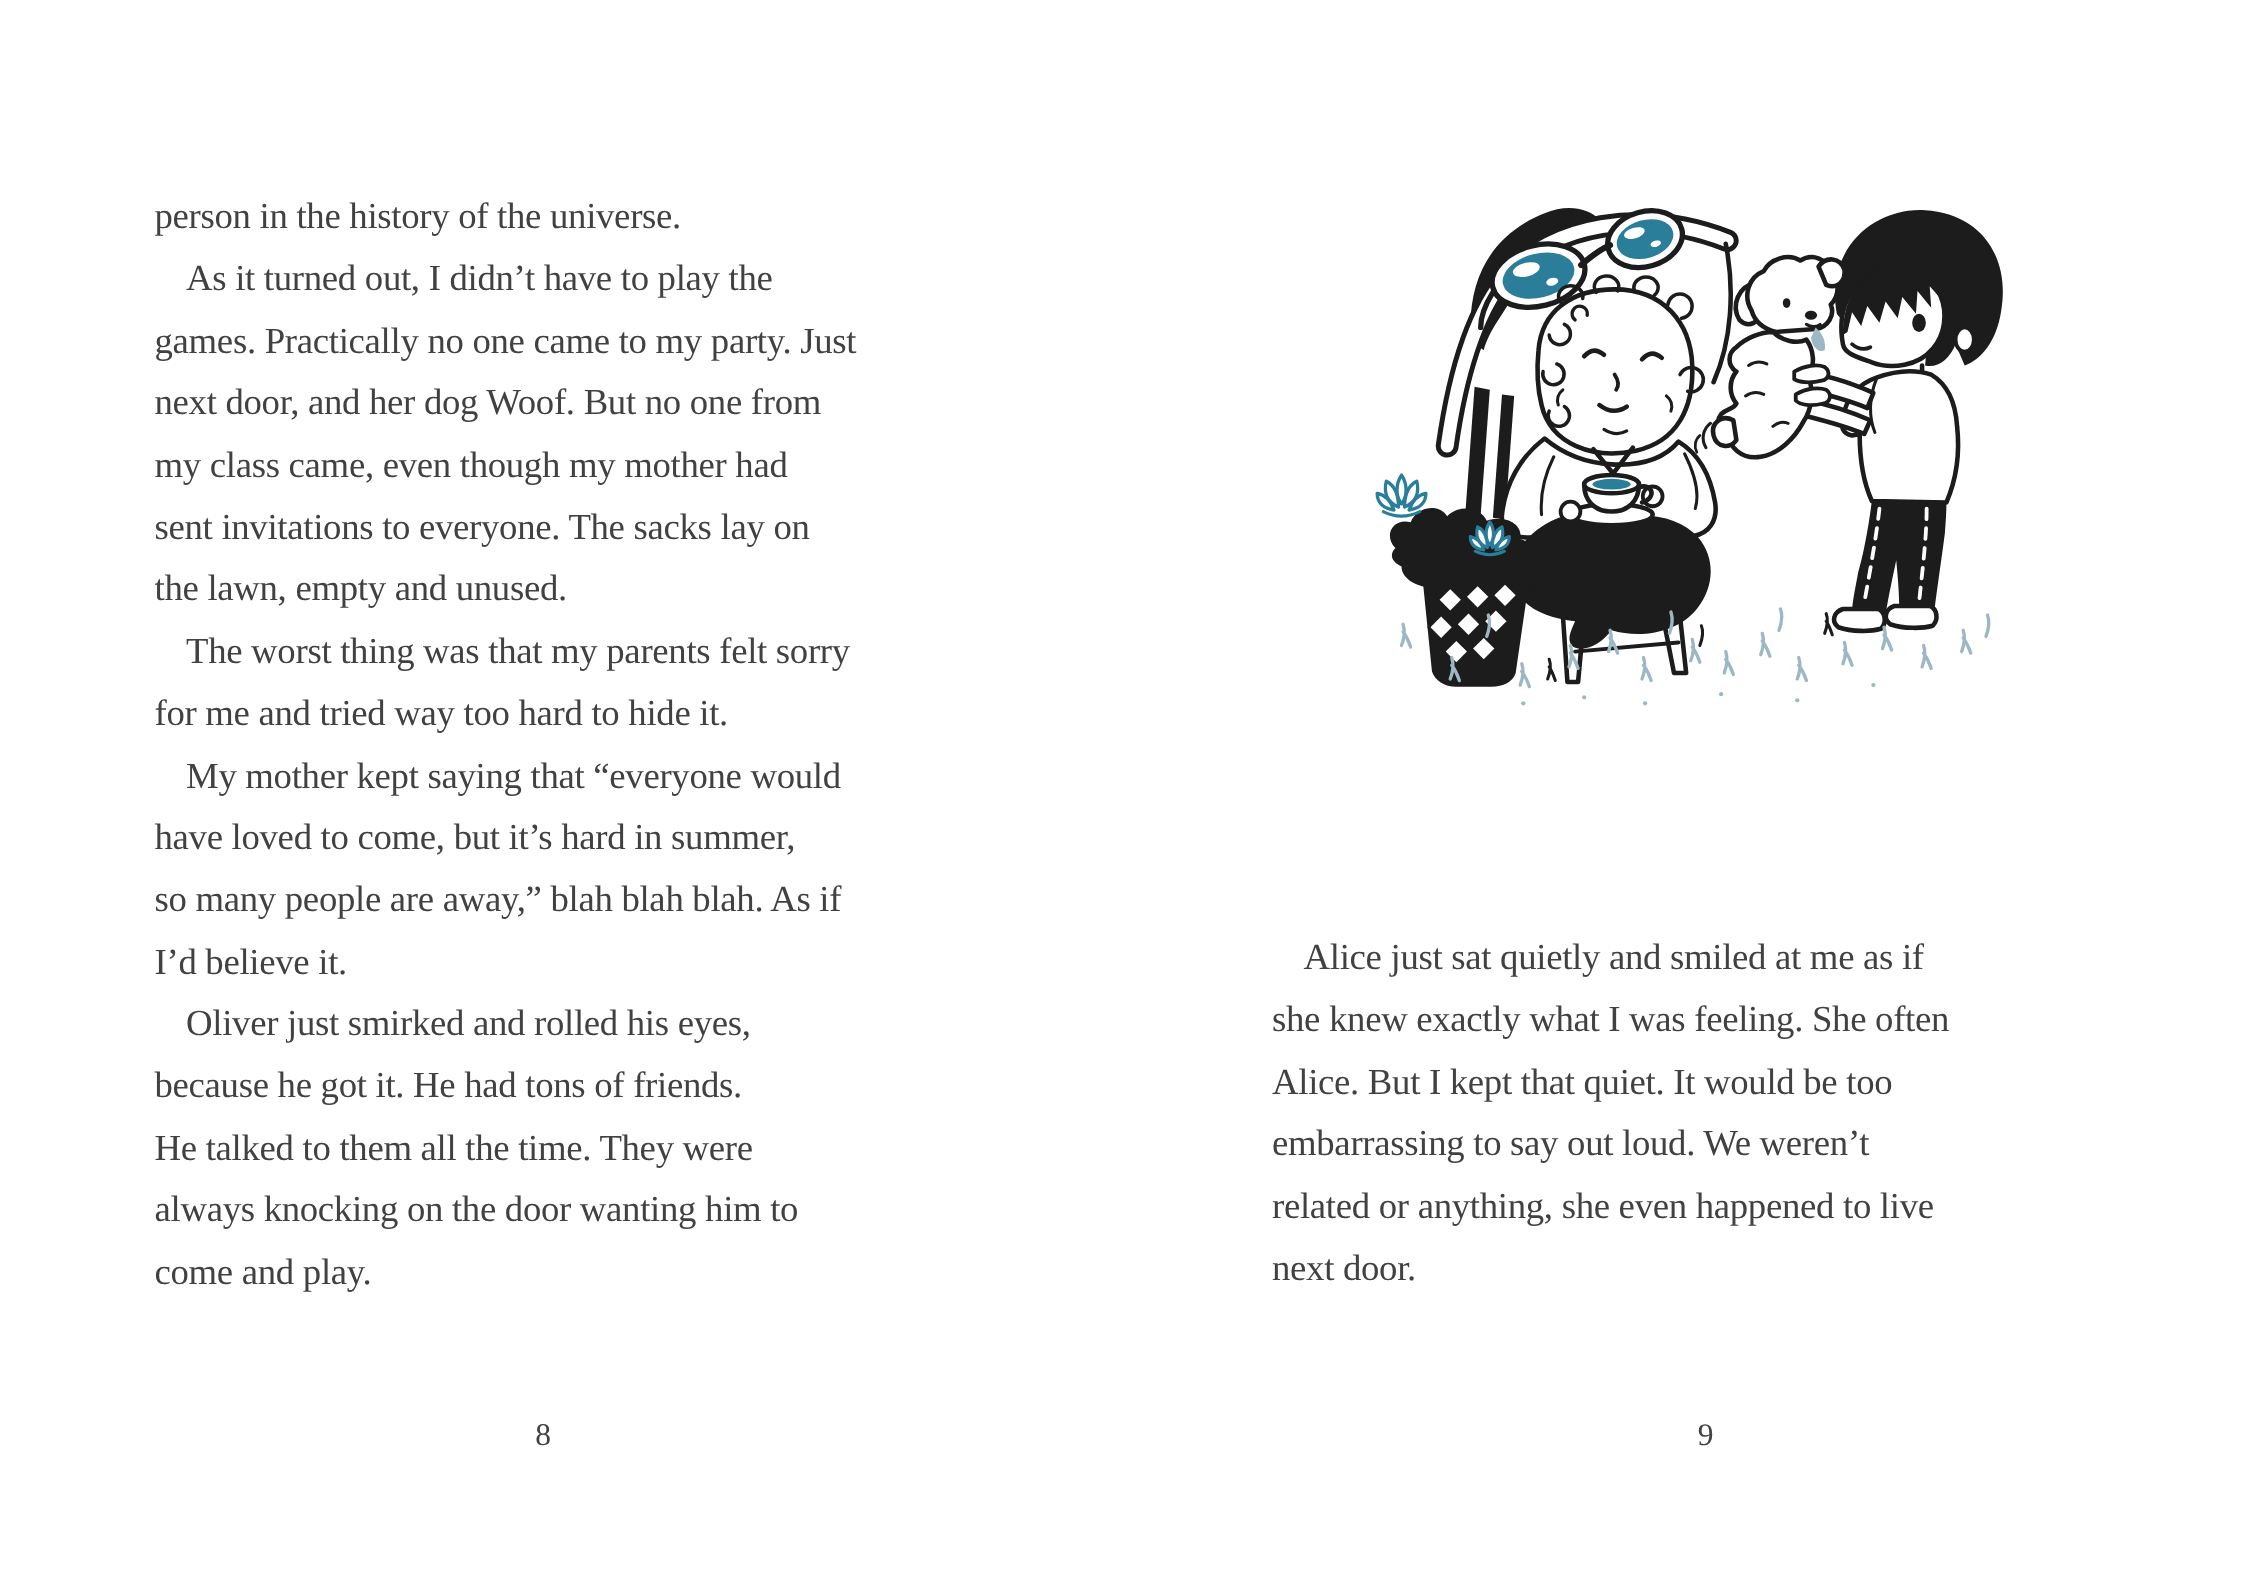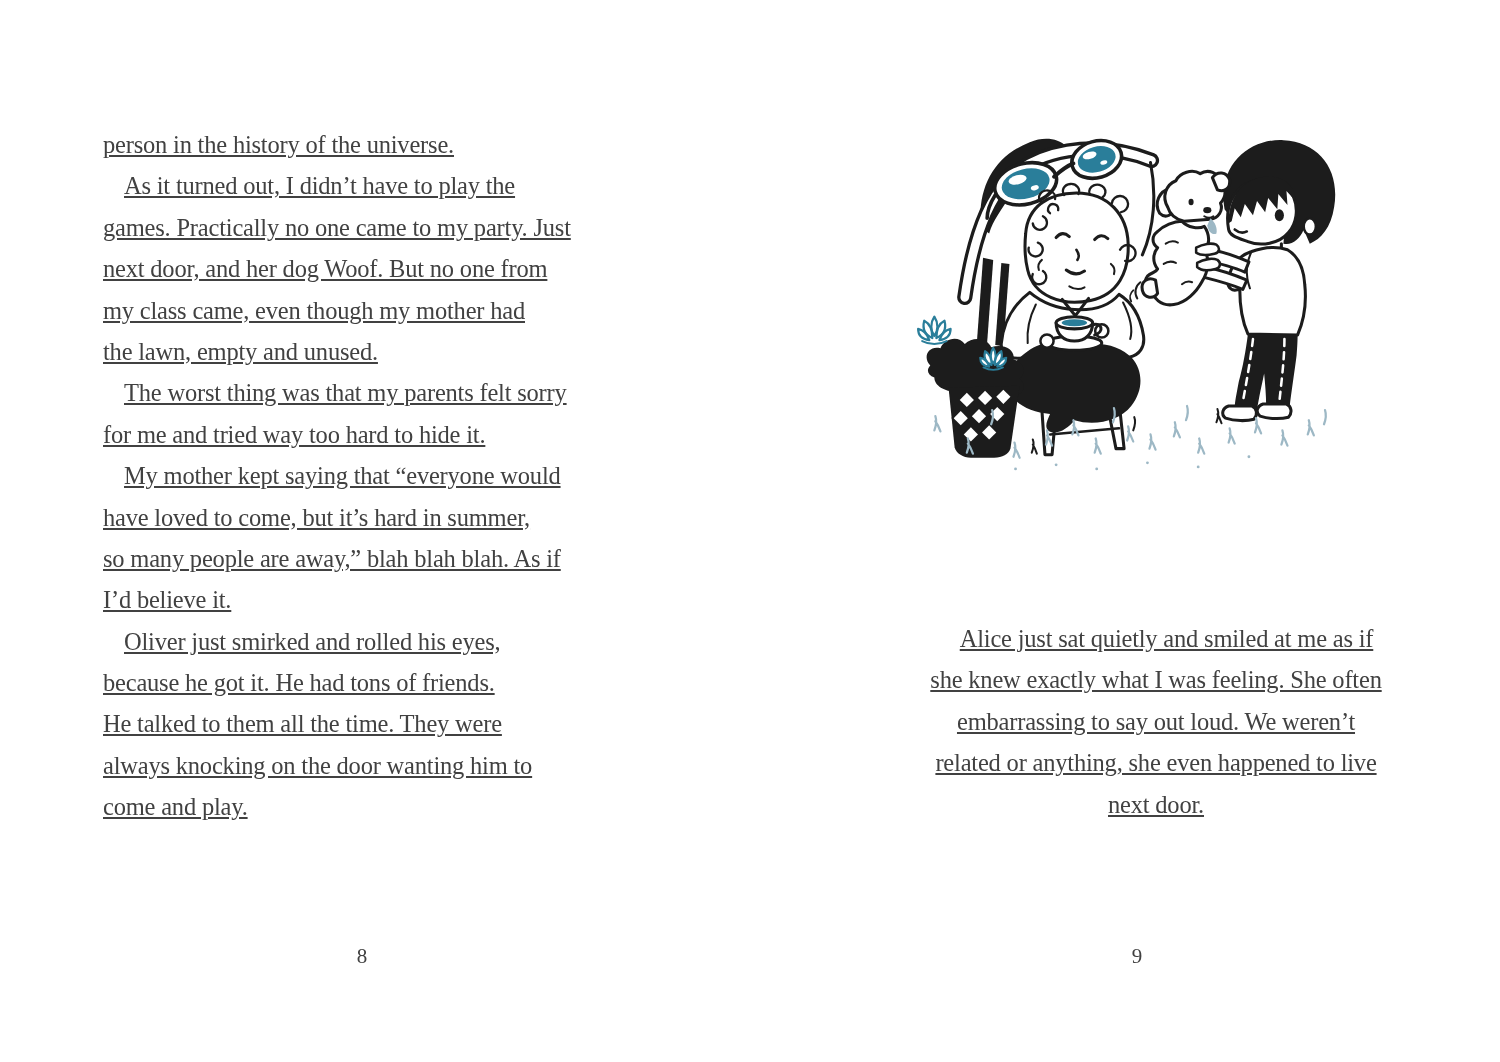--- a/index.html
+++ b/index.html
@@ -19,22 +19,22 @@
   }
   .page-text{
     position:absolute;
     color:var(--text);
     font-size:24.5px;
     line-height:41.4px;
     letter-spacing:-0.2px;
     white-space:nowrap;
   }
   .page-text.left{left:103px;top:124px;width:560px;}
-  .page-text.right{left:876px;top:618px;width:560px;text-align:center;}
-  .line{height:41.4px;text-decoration:underline;}
+  .page-text.right{left:848px;top:618px;width:560px;}
+  .line{height:41.4px;}
   .line.indent{padding-left:21px;}
   .page-number{
     position:absolute;
     color:var(--text);
     font-size:21px;
     width:60px;
     text-align:center;
     top:944px;
   }
   .pn-left{left:332px;}
@@ -56,20 +56,21 @@
 <body>
 
 <div class="spread">
 
   <div class="page-text left">
     <div class="line">person in the history of the universe.</div>
     <div class="line indent">As it turned out, I didn’t have to play the</div>
     <div class="line">games. Practically no one came to my party. Just</div>
     <div class="line">next door, and her dog Woof. But no one from</div>
     <div class="line">my class came, even though my mother had</div>
+    <div class="line">sent invitations to everyone. The sacks lay on</div>
     <div class="line">the lawn, empty and unused.</div>
     <div class="line indent">The worst thing was that my parents felt sorry</div>
     <div class="line">for me and tried way too hard to hide it.</div>
     <div class="line indent">My mother kept saying that “everyone would</div>
     <div class="line">have loved to come, but it’s hard in summer,</div>
     <div class="line">so many people are away,” blah blah blah. As if</div>
     <div class="line">I’d believe it.</div>
     <div class="line indent">Oliver just smirked and rolled his eyes,</div>
     <div class="line">because he got it. He had tons of friends.</div>
     <div class="line">He talked to them all the time. They were</div>
@@ -253,19 +254,20 @@
         <circle class="grass-f" cx="200" cy="334" r="1.4"></circle>
         <circle class="grass-f" cx="300" cy="332" r="1.4"></circle>
         <circle class="grass-f" cx="120" cy="334" r="1.4"></circle>
       </g>
     </svg>
   </div>
 
   <div class="page-text right">
     <div class="line indent">Alice just sat quietly and smiled at me as if</div>
     <div class="line">she knew exactly what I was feeling. She often</div>
+    <div class="line">Alice. But I kept that quiet. It would be too</div>
     <div class="line">embarrassing to say out loud. We weren’t</div>
     <div class="line">related or anything, she even happened to live</div>
     <div class="line">next door.</div>
   </div>
   <div class="page-number pn-right">9</div>
 
 </div>
 
 </body></html>

